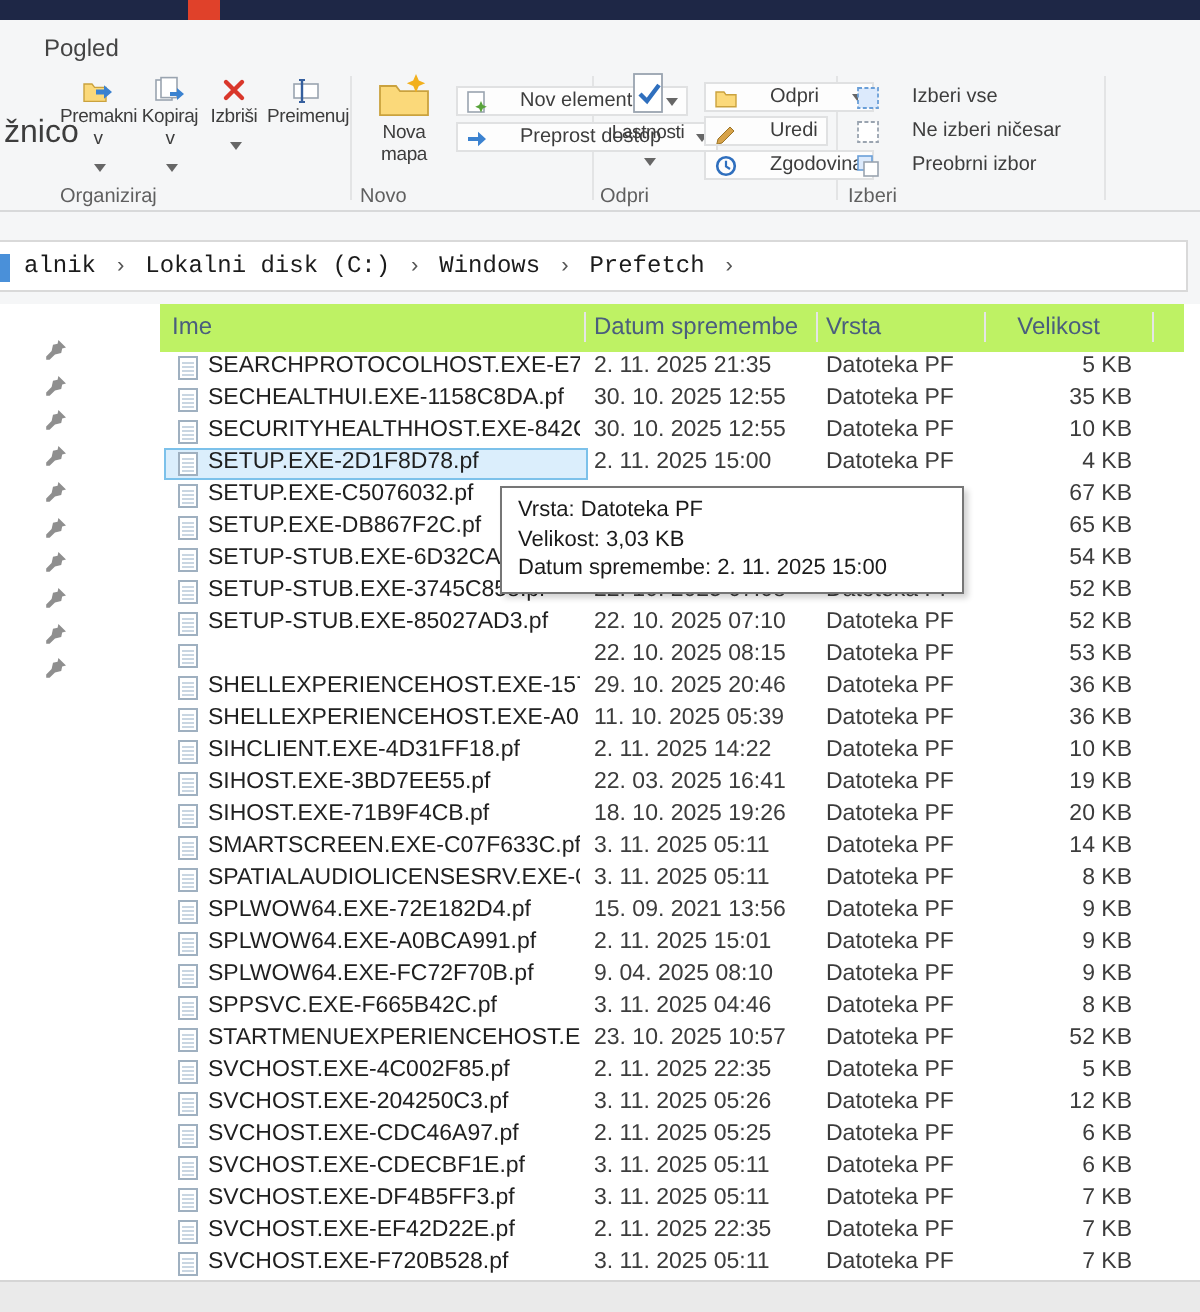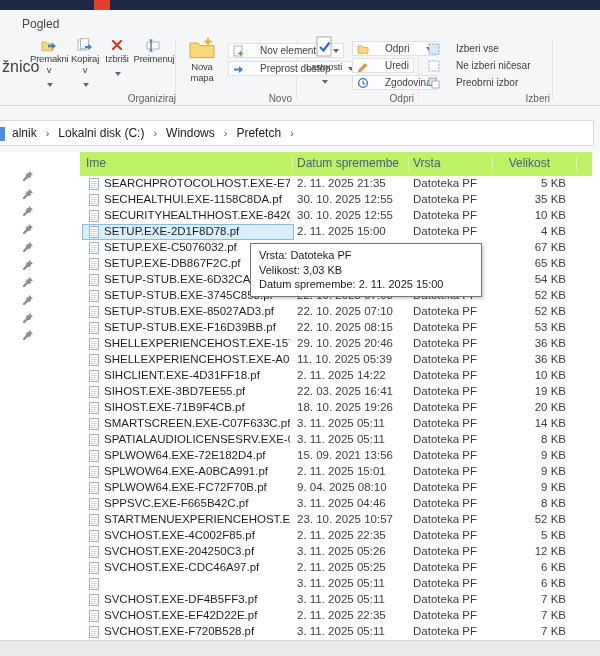--- a/index.html
+++ b/index.html
@@ -12,33 +12,33 @@
 
   
   .tabrow { position: absolute; top: 10px; left: 0; width: 600px; height: 24px; background: #f5f6f7; }
   .rtab { position: absolute; left: 16px; top: 5px; font-size: 12px; color: #444; padding: 2px 6px; }
 
   
   .ribbon { position: absolute; top: 34px; left: 0; width: 600px; height: 72px; background: #f5f6f7; border-bottom: 1px solid #d8d9da; }
   .clip-frag { position: absolute; left: 2px; top: 24px; font-size: 16px; color: #3d3d3d; }
   .gsep { position: absolute; top: 4px; height: 62px; width: 1px; background: #e3e4e5; }
   .rgroup { position: absolute; top: 0; height: 72px; }
-  .glabel { position: absolute; bottom: 2px; left: 0; width: 100%; text-align: right; font-size: 10px; color: #5f5f5f; white-space: nowrap; }
+  .glabel { position: absolute; bottom: 2px; left: 0; width: 100%; text-align: left; font-size: 10px; color: #5f5f5f; white-space: nowrap; }
   .rbtn { position: absolute; top: 4px; text-align: center; cursor: default; }
   .rlbl { display: block; font-size: 9.5px; letter-spacing: -0.2px; line-height: 10.5px; color: #3d3d3d; margin-top: 2px; }
   .caret { display: inline-block; width: 0; height: 0; border-left: 3px solid transparent; border-right: 3px solid transparent; border-top: 4px solid #666; vertical-align: middle; margin-left: 1px; }
   .rrow { position: absolute; height: 15px; display: flex; align-items: center; gap: 16px; font-size: 10px; color: #3d3d3d; white-space: nowrap; }
   .rrow.boxed { border: 1px solid #e0e1e2; background: #fdfdfd; padding: 0 4px; }
   .ric svg { display: block; margin: 0 auto; }
 
   
   .addrrow { position: absolute; top: 106px; left: 0; width: 600px; height: 46px; background: #f5f6f7; }
   .addrbox { position: absolute; top: 14px; left: 0; right: 6px; height: 26px; background: #fff; border: 1px solid #d9d9d9; border-left: none; }
   .addr-frag { position: absolute; left: 0; top: 6px; width: 5px; height: 14px; background: #4a90d9; }
-  .crumbs { position: absolute; left: 10px; top: 0; height: 24px; line-height: 24px; font-size: 12px; color: #1b1b1b; white-space: nowrap; }
+  .crumbs { position: absolute; left: 10px; top: 0; height: 24px; line-height: 24px; font-size: 12px; color: #1b1b1b; white-space: nowrap; font-family: Liberation Mono, monospace; }
   .crumb { padding: 0 2px; }
   .crumb-sep { padding: 0 7px; color: #555; font-size: 11px; }
 
   
   .navpane { position: absolute; top: 152px; left: 0; width: 78px; height: 488px; background: #fff; }
   .pin { position: absolute; left: 22px; width: 12px; height: 12px; }
 
   
   .hdrrow { position: absolute; top: 152px; left: 80px; width: 512px; height: 24px; background: #bef264; }
   .hdr { position: absolute; top: 4px; font-size: 12px; color: #4a5e7d; white-space: nowrap; }
@@ -337,21 +337,20 @@
       </div>
       <div class="frow" style="top: 128px;">
         <span class="ficon"></span>
         <span class="c-name">SETUP-STUB.EXE-85027AD3.pf</span>
         <span class="c-date">22. 10. 2025 07:10</span>
         <span class="c-type">Datoteka PF</span>
         <span class="c-size">52 KB</span>
       </div>
       <div class="frow" style="top: 144px;">
         <span class="ficon"></span>
-        <span class="c-name">SETUP-STUB.EXE-F16D39BB.pf</span>
         <span class="c-date">22. 10. 2025 08:15</span>
         <span class="c-type">Datoteka PF</span>
         <span class="c-size">53 KB</span>
       </div>
       <div class="frow" style="top: 160px;">
         <span class="ficon"></span>
         <span class="c-name">SHELLEXPERIENCEHOST.EXE-157E...</span>
         <span class="c-date">29. 10. 2025 20:46</span>
         <span class="c-type">Datoteka PF</span>
         <span class="c-size">36 KB</span>
@@ -449,20 +448,21 @@
       </div>
       <div class="frow" style="top: 384px;">
         <span class="ficon"></span>
         <span class="c-name">SVCHOST.EXE-CDC46A97.pf</span>
         <span class="c-date">2. 11. 2025 05:25</span>
         <span class="c-type">Datoteka PF</span>
         <span class="c-size">6 KB</span>
       </div>
       <div class="frow" style="top: 400px;">
         <span class="ficon"></span>
+        <span class="c-name">SVCHOST.EXE-CDECBF1E.pf</span>
         <span class="c-date">3. 11. 2025 05:11</span>
         <span class="c-type">Datoteka PF</span>
         <span class="c-size">6 KB</span>
       </div>
       <div class="frow" style="top: 416px;">
         <span class="ficon"></span>
         <span class="c-name">SVCHOST.EXE-DF4B5FF3.pf</span>
         <span class="c-date">3. 11. 2025 05:11</span>
         <span class="c-type">Datoteka PF</span>
         <span class="c-size">7 KB</span>

